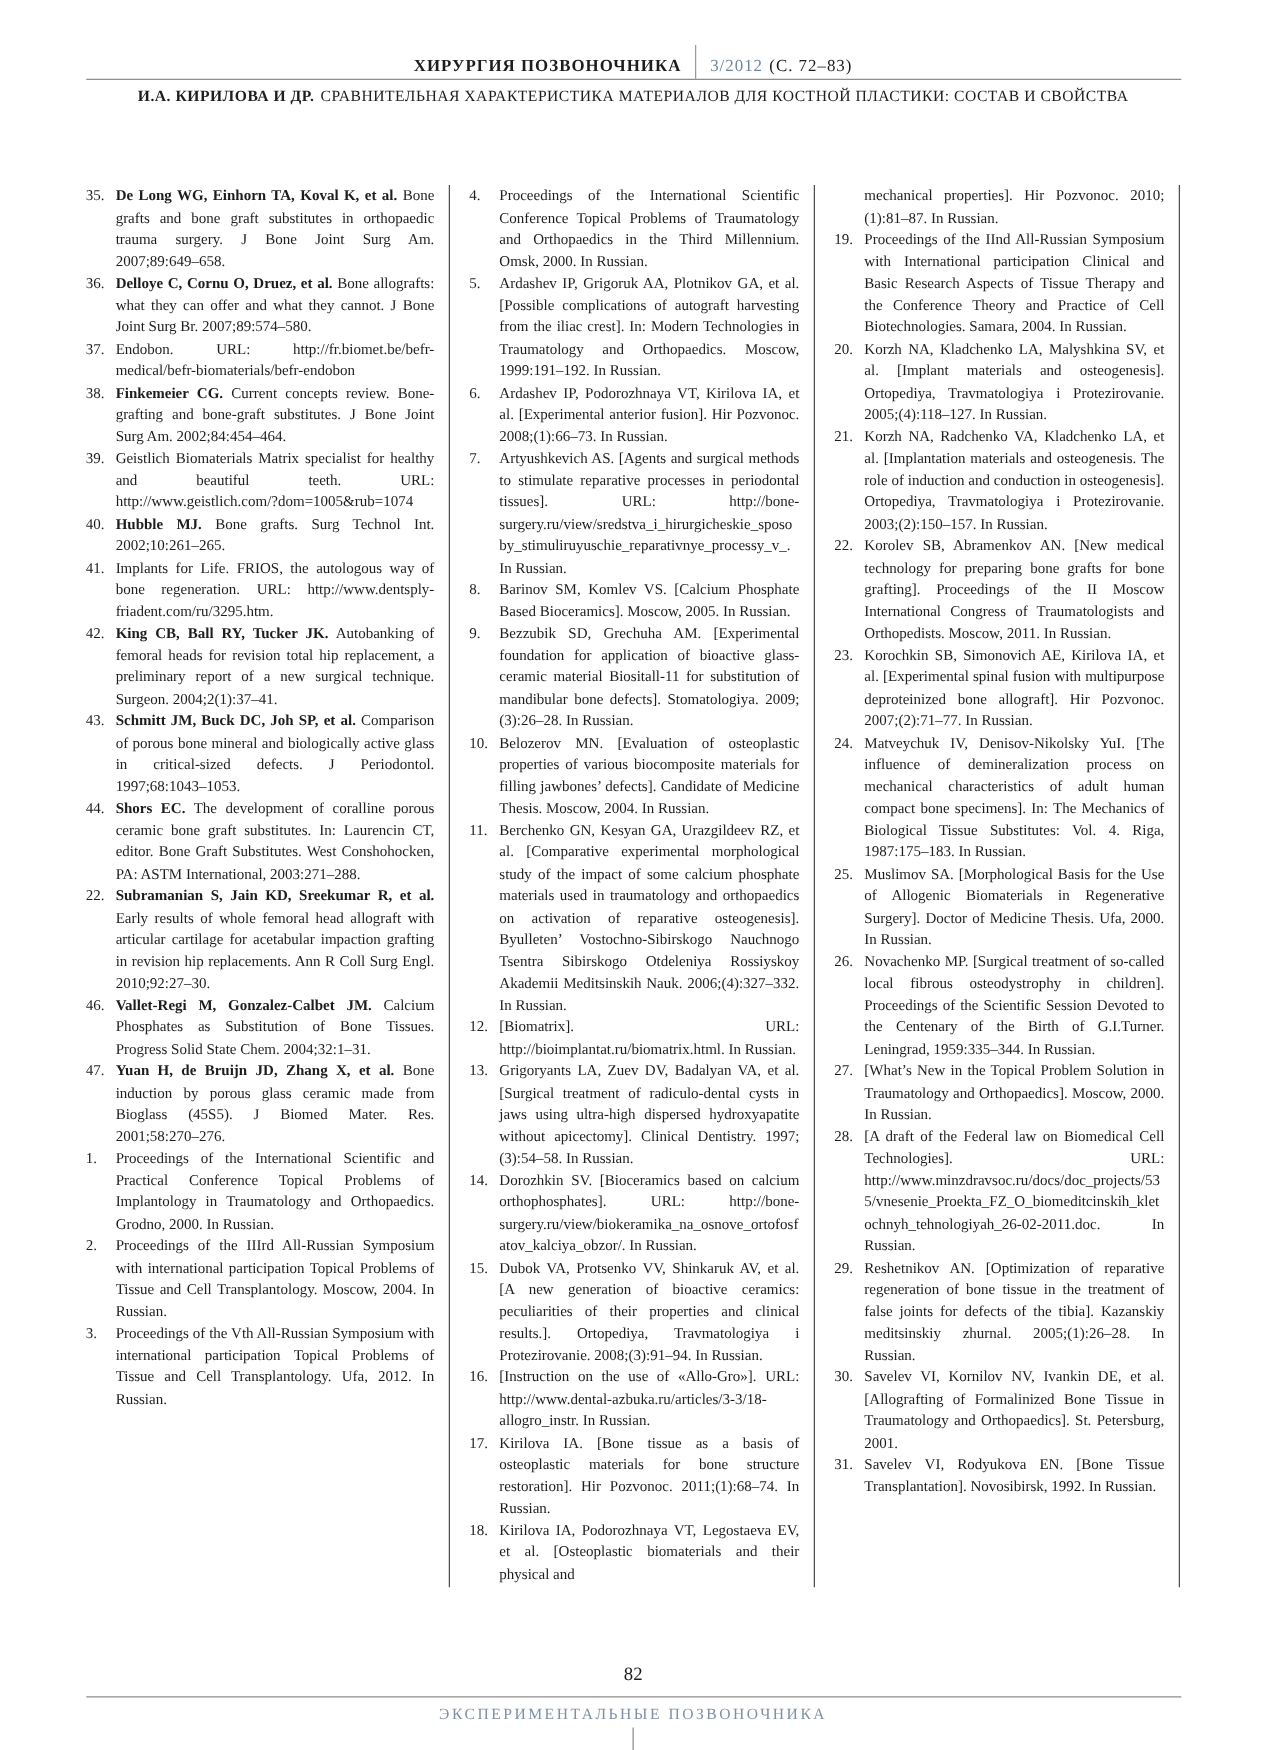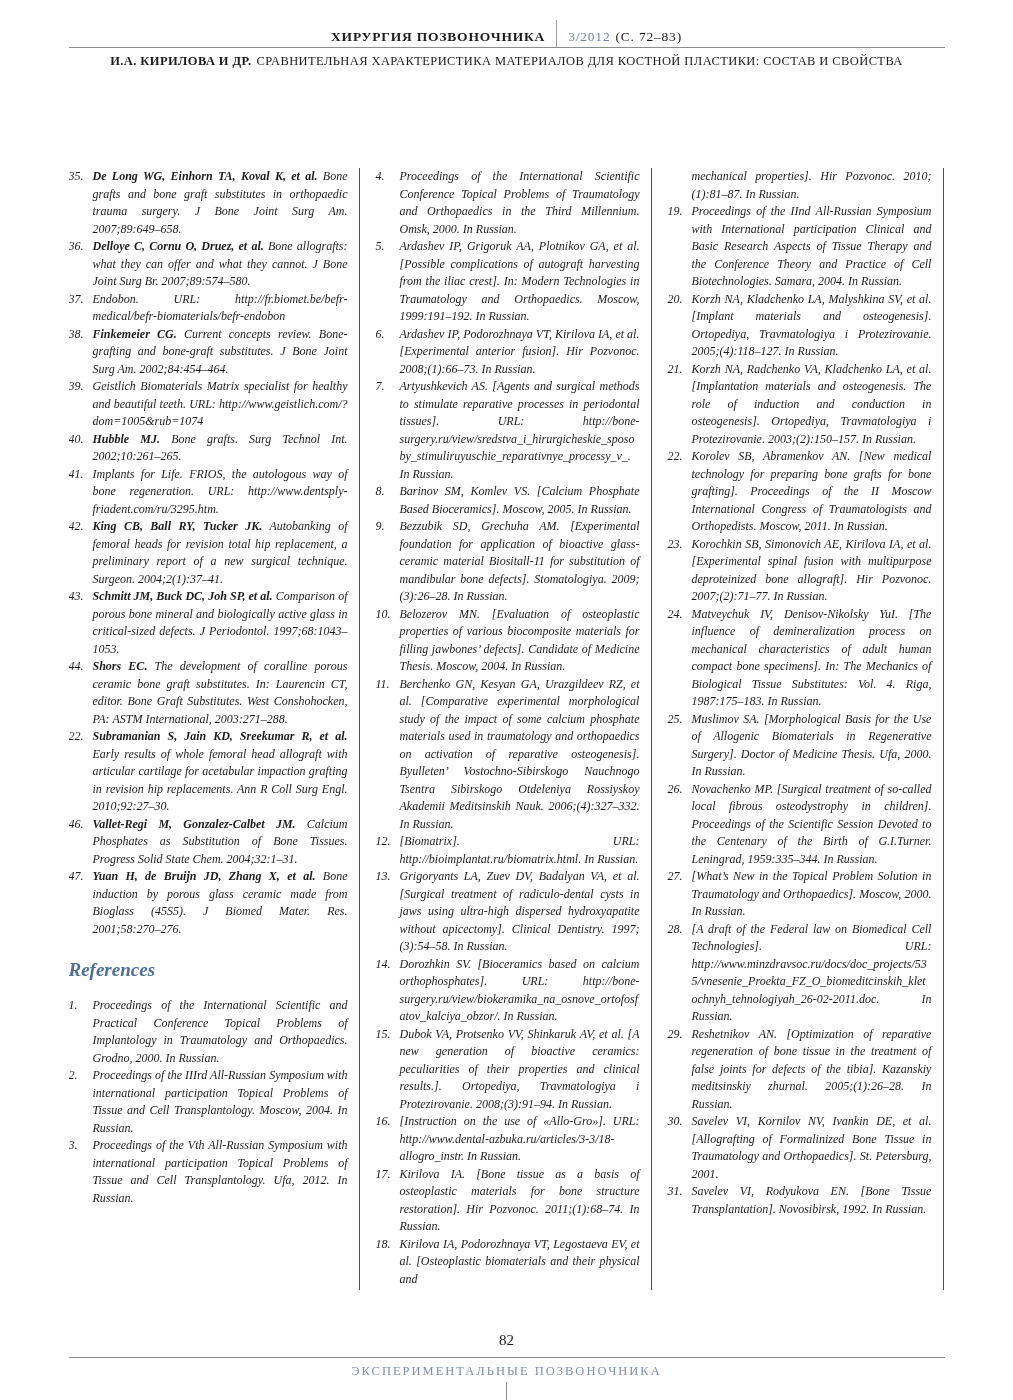--- a/index.html
+++ b/index.html
@@ -4,43 +4,43 @@
 <style>
   html, body { margin: 0; padding: 0; background: #ffffff; }
   body {
     width: 1013px; height: 1400px; overflow: hidden;
     font-family: "Liberation Serif", "DejaVu Serif", serif;
     color: #1d1d1d;
     position: relative;
   }
 
   
-  header { padding-top: 20px; }
+  header { padding-top: 36px; }
   .header-line1 {
     display: flex; justify-content: center; align-items: flex-end;
     font-size: 13.5px; letter-spacing: 0.8px; line-height: 1;
   }
   .journal-name { font-weight: bold; padding-bottom: 4px; }
   .vsep {
     display: inline-block; width: 0; height: 27px;
     border-left: 1px solid #9a9a9a; margin: 0 11px;
   }
   .issue { color: #6e84a4; padding-bottom: 4px; text-align: center; }
   .pages { margin-left: 5px; padding-bottom: 4px; }
   .hrule { border-top: 1.5px solid #8d8d8d; width: 876px; margin: 0 auto; }
   .header-line2 {
     text-align: center; font-size: 12.5px; letter-spacing: 0.4px;
     margin-top: 6px; line-height: 1.15; font-family: Liberation Serif, serif;
   }
   .authors { font-weight: bold; margin-right: 5px; }
 
   
   .cols {
-    display: flex; margin: 100px auto 0 auto; width: 876px;
-    height: 1122px; overflow: hidden; font-style: italic;
+    display: flex; margin: 64px auto 0 auto; width: 876px;
+    height: 1122px; overflow: hidden;
   }
   .col {
     width: 33.333%; box-sizing: border-box;
     border-right: 1px solid #4f4f4f;
     padding-right: 12px;
   }
   .col + .col { padding-left: 15px; }
   .ref { display: flex; font-size: 12px; line-height: 17.5px; }
   .ref-num { flex: 0 0 24px; }
   .ref-body {
@@ -131,21 +131,20 @@
           </div>
           <div class="ref">
             <span class="ref-num">46.</span>
             <span class="ref-body"><b>Vallet-Regi M, Gonzalez-Calbet JM.</b> <span>Calcium Phosphates as Substitution of Bone Tissues. Progress Solid State Chem. 2004;32:1–31.</span></span>
           </div>
           <div class="ref">
             <span class="ref-num">47.</span>
             <span class="ref-body"><b>Yuan H, de Bruijn JD, Zhang X, et al.</b> <span>Bone induction by porous glass ceramic made from Bioglass (45S5). J Biomed Mater. Res. 2001;58:270–276.</span></span>
           </div>
         </div>
-      <h2 class="refs-heading">References</h2>
       <div>
           <div class="ref">
             <span class="ref-num">1.</span>
             <span class="ref-body">Proceedings of the International Scientific and Practical Conference Topical Problems of Implantology in Traumatology and Orthopaedics. Grodno, 2000. In Russian.</span>
           </div>
           <div class="ref">
             <span class="ref-num">2.</span>
             <span class="ref-body">Proceedings of the IIIrd All-Russian Symposium with international participation Topical Problems of Tissue and Cell Transplantology. Moscow, 2004. In Russian.</span>
           </div>
           <div class="ref">

